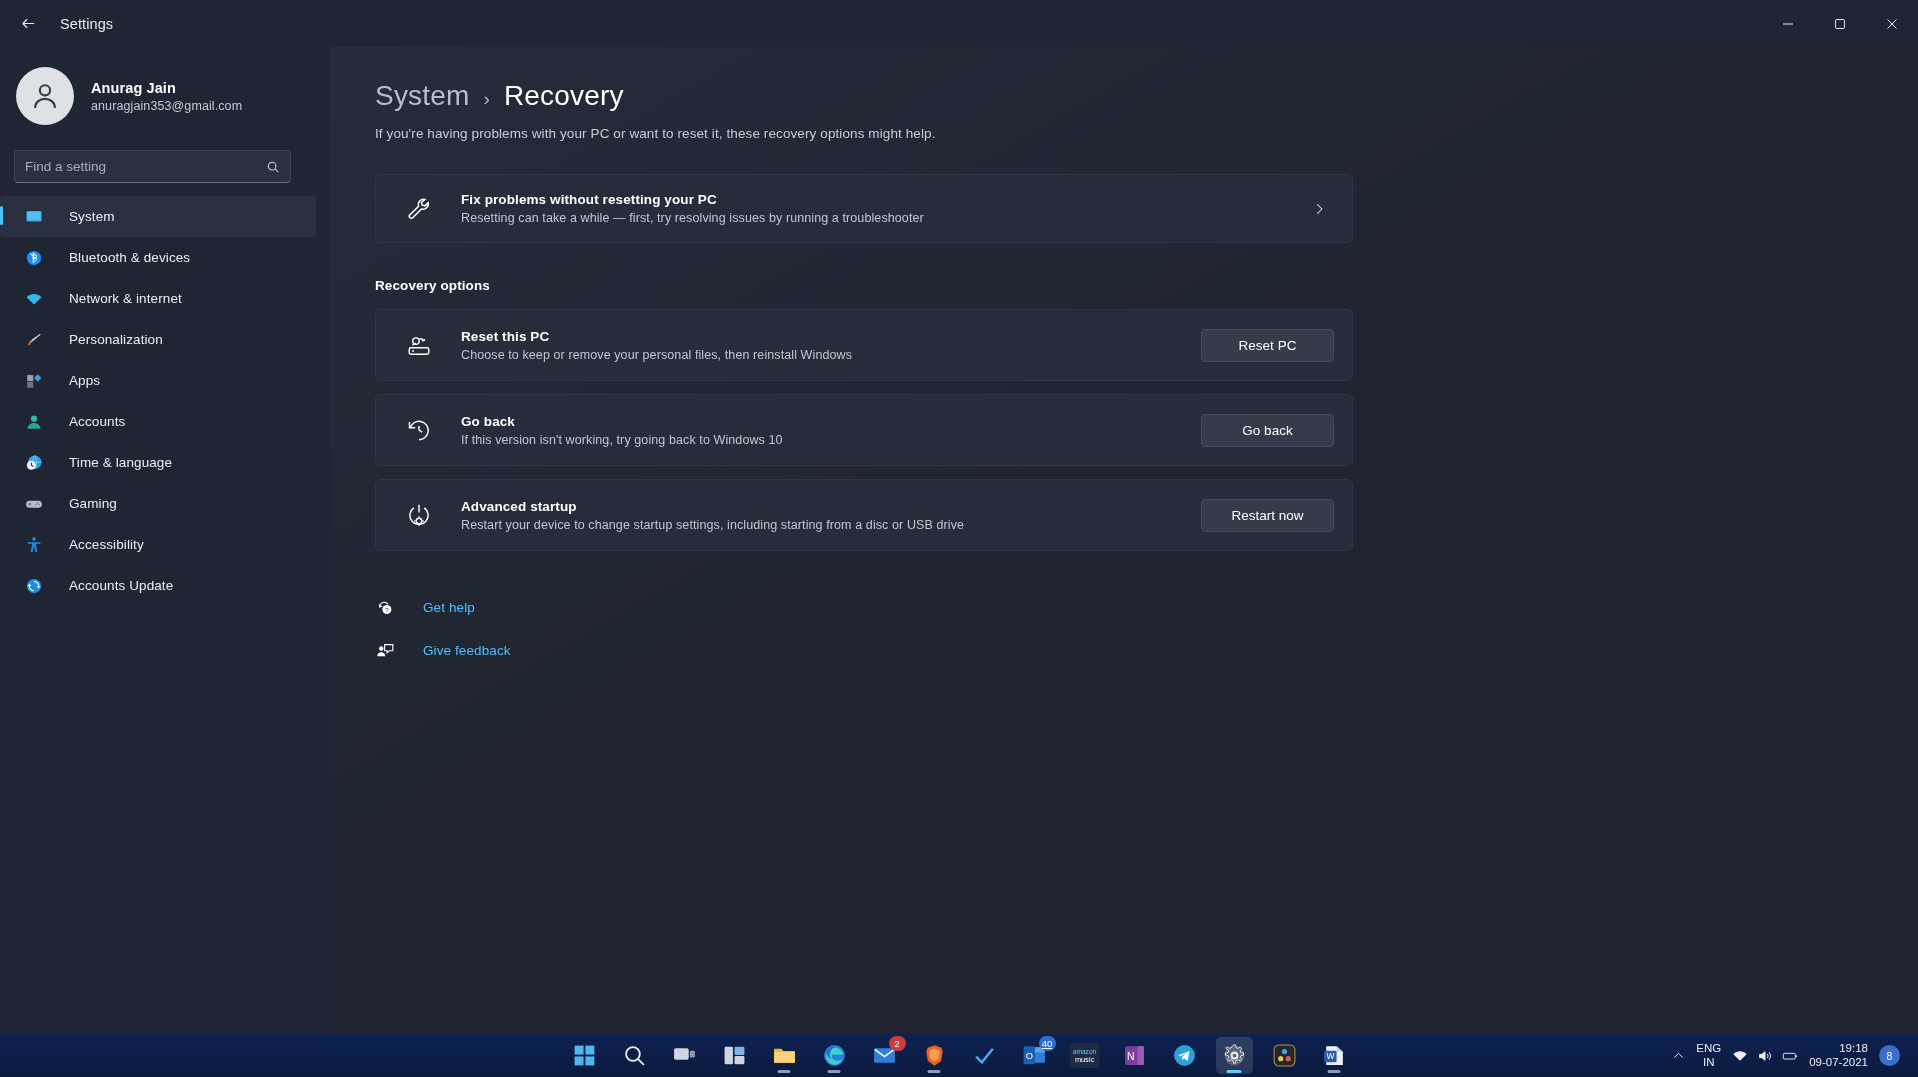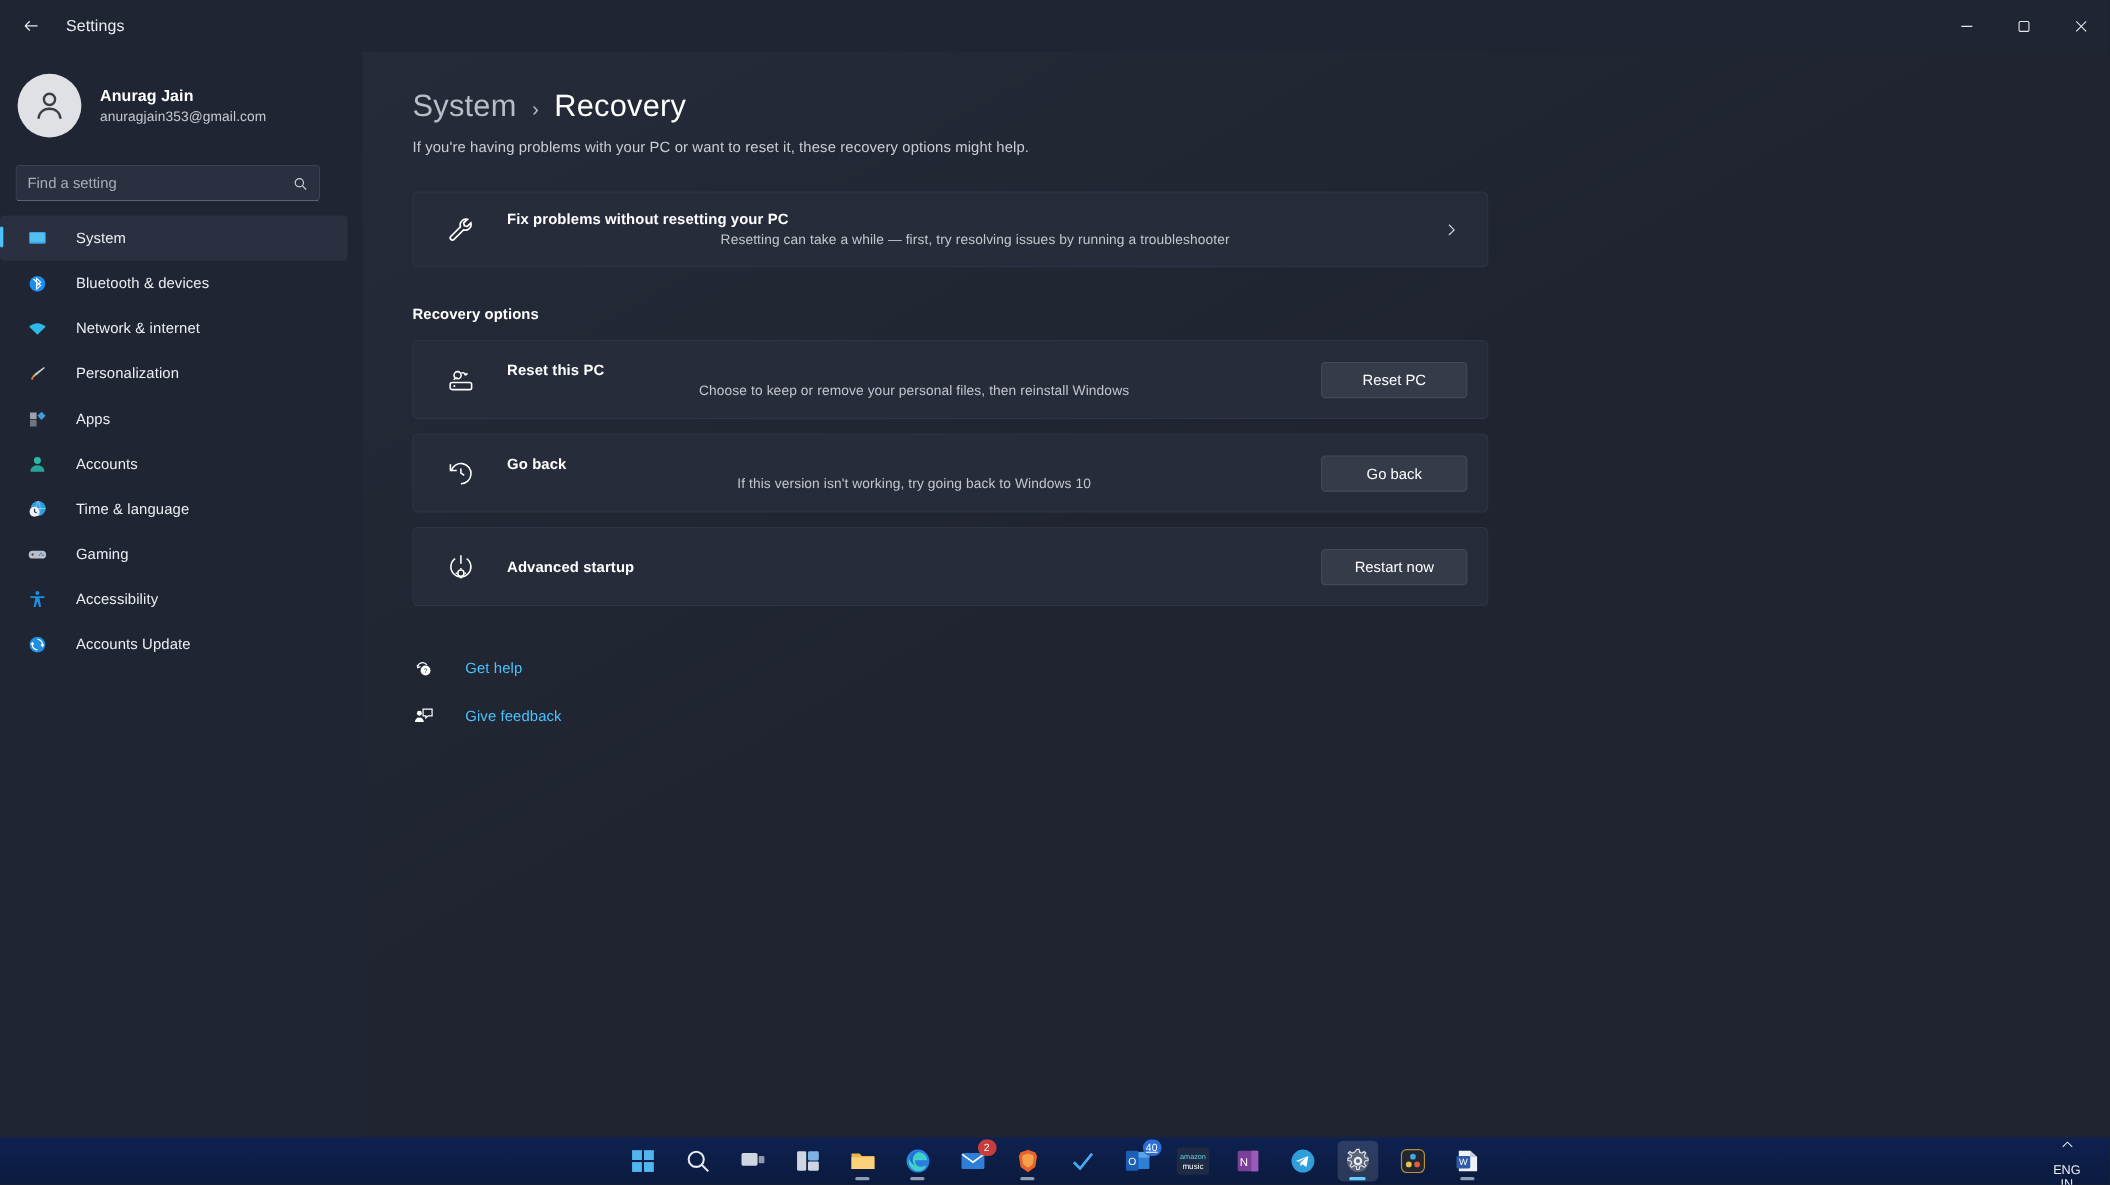--- a/index.html
+++ b/index.html
@@ -102,21 +102,21 @@
   }
   .card.banner { margin-top:33px; height:69px; display:flex; align-items:center; }
   .card.row { margin-top:13px; height:72px; display:flex; align-items:center; }
   .card-icon {
     width:30px; height:30px; margin-left:28px; flex:0 0 30px;
     display:flex; align-items:center; justify-content:center; color:#ffffff;
   }
   .card-icon svg { width:26px; height:26px; }
   .card-text { margin-left:27px; flex:1; }
   .card-title { font-size:13.5px; font-weight:bold; color:#ffffff; letter-spacing:.1px; }
-  .card-desc { font-size:12.5px; color:#c3c6ce; margin-top:4px; letter-spacing:.1px;text-align:center; }
+  .card-desc { font-size:12.5px; color:#c3c6ce; margin-top:4px; letter-spacing:.1px; }
   .chevron { margin-right:26px; color:#d5d8df; display:flex; }
   .chevron svg { width:14px; height:14px; }
 
   .section-head {
     margin:35px 0 0 45px; font-size:13.5px; font-weight:bold;
     color:#ffffff; letter-spacing:.1px;
   }
   .section-head + .card.row { margin-top:16px; }
 
   .action-btn {
@@ -151,22 +151,22 @@
   }
   .tb-indicator.on { background:#60cdff; width:15px; }
   .tb-badge {
     position:absolute; top:-1px; right:-3px; min-width:17px; height:15px;
     padding:0 3px; background:#c93c3c; border-radius:8px; color:#fff;
     font-size:9.5px; display:flex; align-items:center; justify-content:center;
   }
   .tb-badge.blue { background:#2b6fd4;text-decoration:underline; }
 
   .tray {
-    position:absolute; right:0; top:0; height:43px; display:flex; align-items:center;
-    padding-right:6px; gap:11px;flex-direction:column;
+    position:absolute; right:12px; top:0; height:43px; display:flex; align-items:center;
+    padding-right:6px; gap:11px;
   }
   .tray-chevron { color:#e4e7ee; display:flex; }
   .tray-chevron svg { width:13px; height:13px; }
   .tray-lang { text-align:center; line-height:1.15; color:#eceef3; font-size:11.5px; }
   .tray-icons { display:flex; align-items:center; gap:9px; color:#eceef3; }
   .tray-icons svg { width:16px; height:16px; display:block; }
   .tray-clock { text-align:right; line-height:1.2; color:#eceef3; font-size:11.5px; }
   .tray-bell {
     width:21px; height:21px; border-radius:50%; background:#3a6ecb;
     color:#fff; font-size:10.5px; display:flex; align-items:center; justify-content:center;
@@ -404,20 +404,21 @@
       <span class="card-icon">
         <svg viewBox="0 0 24 24" fill="none" stroke="currentColor" stroke-width="1.3">
           <path d="M7.2 5.4a8.4 8.4 0 1 0 9.6 0"></path>
           <path d="M12 2.6v7"></path>
           <circle cx="12" cy="17.6" r="2.6" fill="none"></circle>
           <path d="M12 14.4v-1.2M12 22v-1.2M15.2 17.6h1.2M7.6 17.6h1.2"></path>
         </svg>
       </span>
       <span class="card-text">
         <span class="card-title" style="display:block">Advanced startup</span>
+        <span class="card-desc" style="display:block">Restart your device to change startup settings, including starting from a disc or USB drive</span>
       </span>
       <button class="action-btn">Restart now</button>
     </div>
 
     <div class="links">
       <div class="link-row">
         <span class="link-icon">
           <svg viewBox="0 0 24 24" fill="none" stroke="currentColor" stroke-width="1.4">
             <path d="M5 10.5a6 6 0 0 1 11-3.3"></path>
               <path d="M4.4 7.2L5 10.8l3.4-1.4"></path>

